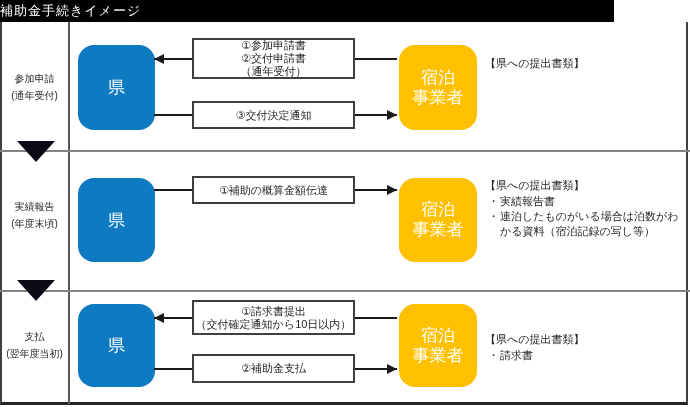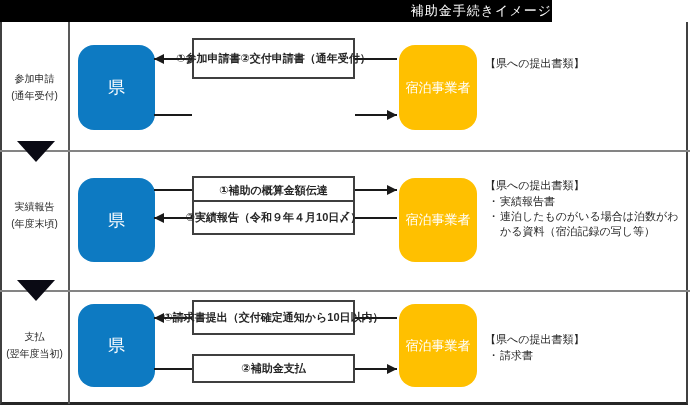--- a/index.html
+++ b/index.html
@@ -3,23 +3,23 @@
 <meta charset="utf-8">
 <style>
   * { margin:0; padding:0; box-sizing:border-box; }
   html,body { background:#fff; }
   .page {
     position:relative; width:690px; height:407px; overflow:hidden;
     font-family:"Liberation Sans","DejaVu Sans",sans-serif;
     color:#262626; background:#fff;
   }
   .titlebar {
-    position:absolute; left:0; top:0; width:552px; height:22px;
+    position:absolute; left:0; top:0; width:614px; height:22px;
     background:#000; color:#fff; font-size:13px;
-    display:flex; align-items:center; justify-content:flex-end; letter-spacing:1px;
+    display:flex; align-items:center; justify-content:flex-start; letter-spacing:1px;
   }
   .canvas-border {
     position:absolute; left:0; top:22px; right:2px; bottom:2px;
     border-left:2px solid #404040; border-right:2px solid #404040; border-bottom:3px solid #262626;
     pointer-events:none;
   }
   .col-divider { position:absolute; left:68px; top:22px; bottom:3px; width:1.5px; background:#595959; }
   .row-divider { position:absolute; left:0; width:690px; height:2px; background:#848484; }
   .tri {
     position:absolute; width:0; height:0; left:17px;
@@ -31,39 +31,39 @@
     font-size:10px; line-height:17px; color:#262626;
   }
   .phase span { display:block; }
   .pref-box {
     position:absolute; left:78px; width:77px; border-radius:16px;
     display:flex; align-items:center; justify-content:center;
     color:#fff; font-size:17px;
   }
   .op-box {
     position:absolute; left:399px; width:78px; border-radius:16px;
-    display:flex; flex-direction:row; align-items:center; justify-content:center;
-    color:#fff; font-size:13px; line-height:20px; text-align:center;
+    display:flex; flex-direction:column; align-items:center; justify-content:center;
+    color:#fff; font-size:17px; line-height:20px; text-align:center;
   }
   .op-box span { display:block; }
   .msg { position:absolute; left:154px; width:243px; }
   .seg { position:absolute; top:50%; margin-top:-1px; border-top:2px solid #1a1a1a; }
   .seg-l { left:0; width:38px; }
   .seg-r { right:0; width:42px; }
   .head {
     position:absolute; top:50%; margin-top:-5px; width:0; height:0;
     border-top:5px solid transparent; border-bottom:5px solid transparent;
   }
   .head-l { left:0; border-right:10px solid #1a1a1a; }
   .head-r { right:0; border-left:10px solid #1a1a1a; }
   .mbox {
     position:absolute; left:38px; right:42px; top:0; bottom:0;
     background:#fff; border:2px solid #3f3f3f;
-    display:flex; flex-direction:row; align-items:center; justify-content:center;
-    text-align:center; font-size:11px; line-height:13px; color:#262626;font-weight:bold;
+    display:flex; flex-direction:column; align-items:center; justify-content:center;
+    text-align:center; font-size:11px; line-height:13px; color:#262626;
   }
   .mbox span { display:block; white-space:nowrap; }
   .docs { position:absolute; left:485px; width:202px; font-size:11px; line-height:15px; color:#262626; }
   .docs-heading { margin-bottom:1px; }
   .docs ul { list-style:none; }
   .docs li { position:relative; padding-left:15px; }
   .docs li::before { content:"・"; position:absolute; left:3px; }
 </style>
 </head>
 <body>
@@ -99,20 +99,23 @@
     <div class="mbox">
       <span>①参加申請書</span>
       <span>②交付申請書</span>
       <span>（通年受付）</span>
     </div>
     <span class="seg seg-r"></span>
   </div>
 
   <div class="msg" style="top:101px;height:28px">
     <span class="seg seg-l"></span>
+    <div class="mbox">
+      <span>③交付決定通知</span>
+    </div>
     <span class="seg seg-r"></span>
     <span class="head head-r"></span>
   </div>
 
   <div class="docs" style="top:56px">
     <div class="docs-heading">【県への提出書類】</div>
   </div>
 
   <div class="phase" style="top:198px">
     <span>実績報告</span>
@@ -128,29 +131,20 @@
 
   <div class="msg" style="top:176px;height:28px">
     <span class="seg seg-l"></span>
     <div class="mbox">
       <span>①補助の概算金額伝達</span>
     </div>
     <span class="seg seg-r"></span>
     <span class="head head-r"></span>
   </div>
 
-  <div class="msg" style="top:200px;height:35px">
-    <span class="seg seg-l"></span>
-    <span class="head head-l"></span>
-    <div class="mbox">
-      <span>②実績報告</span>
-      <span>（令和９年４月10日〆）</span>
-    </div>
-    <span class="seg seg-r"></span>
-  </div>
 
 
   <div class="docs" style="top:178px">
     <div class="docs-heading">【県への提出書類】</div>
     <ul>
       <li>実績報告書</li>
       <li>連泊したものがいる場合は泊数がわかる資料（宿泊記録の写し等）</li>
     </ul>
   </div>
 

